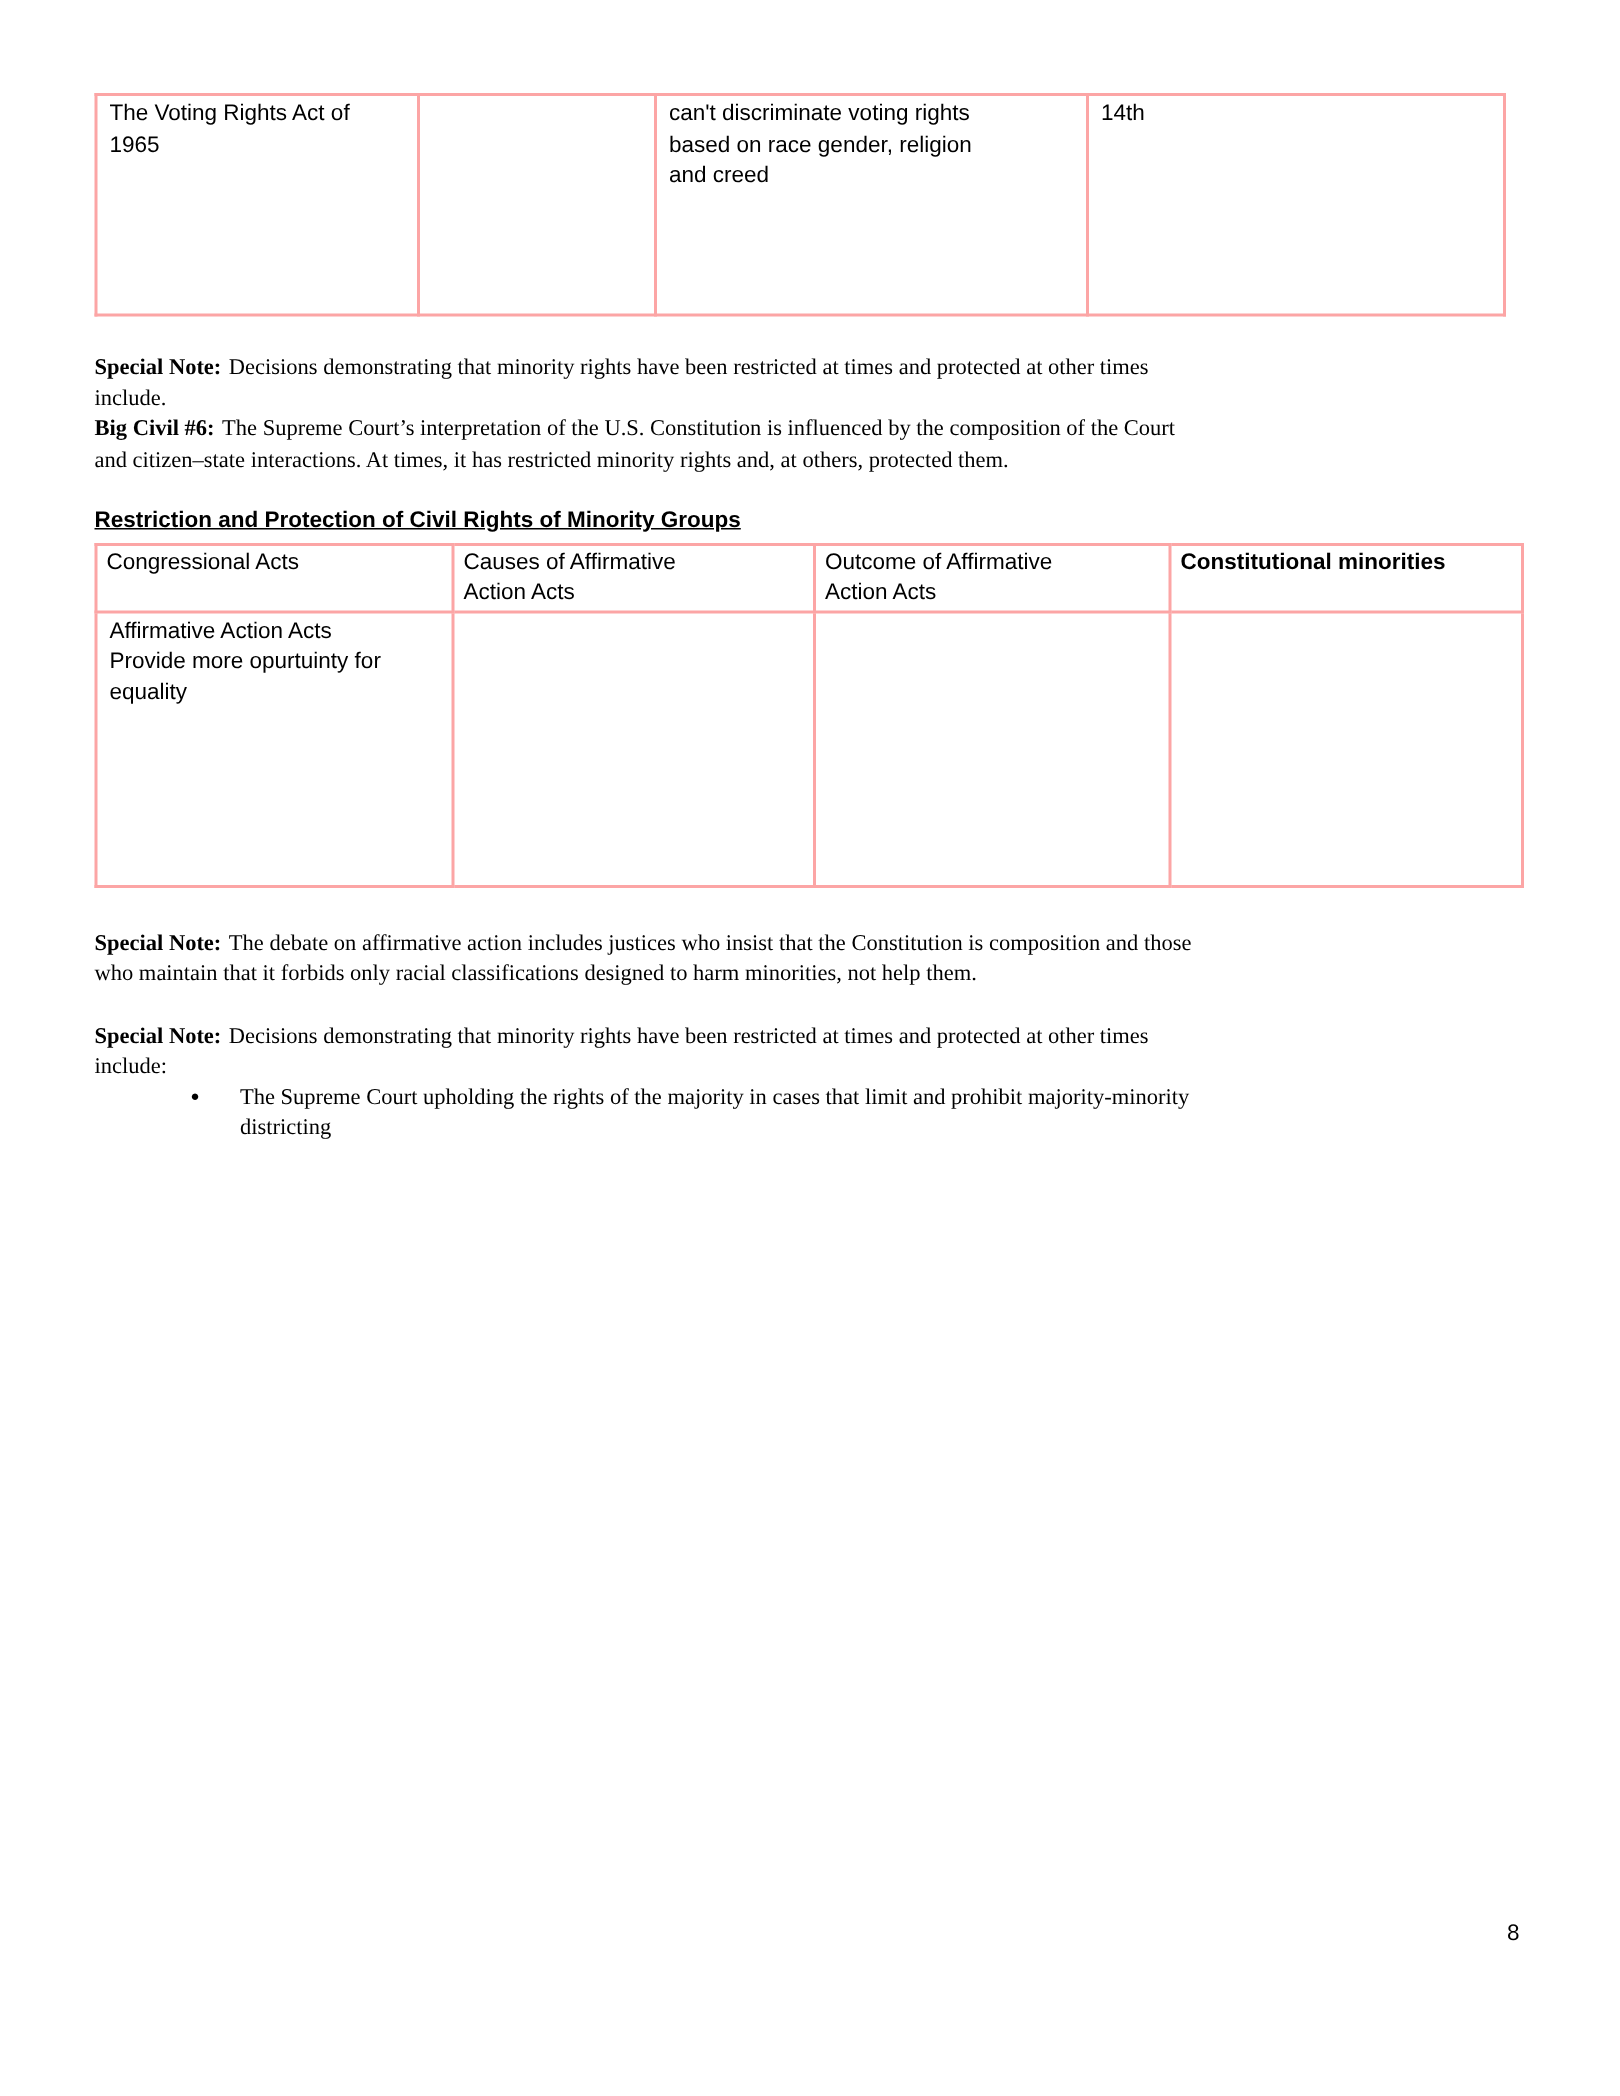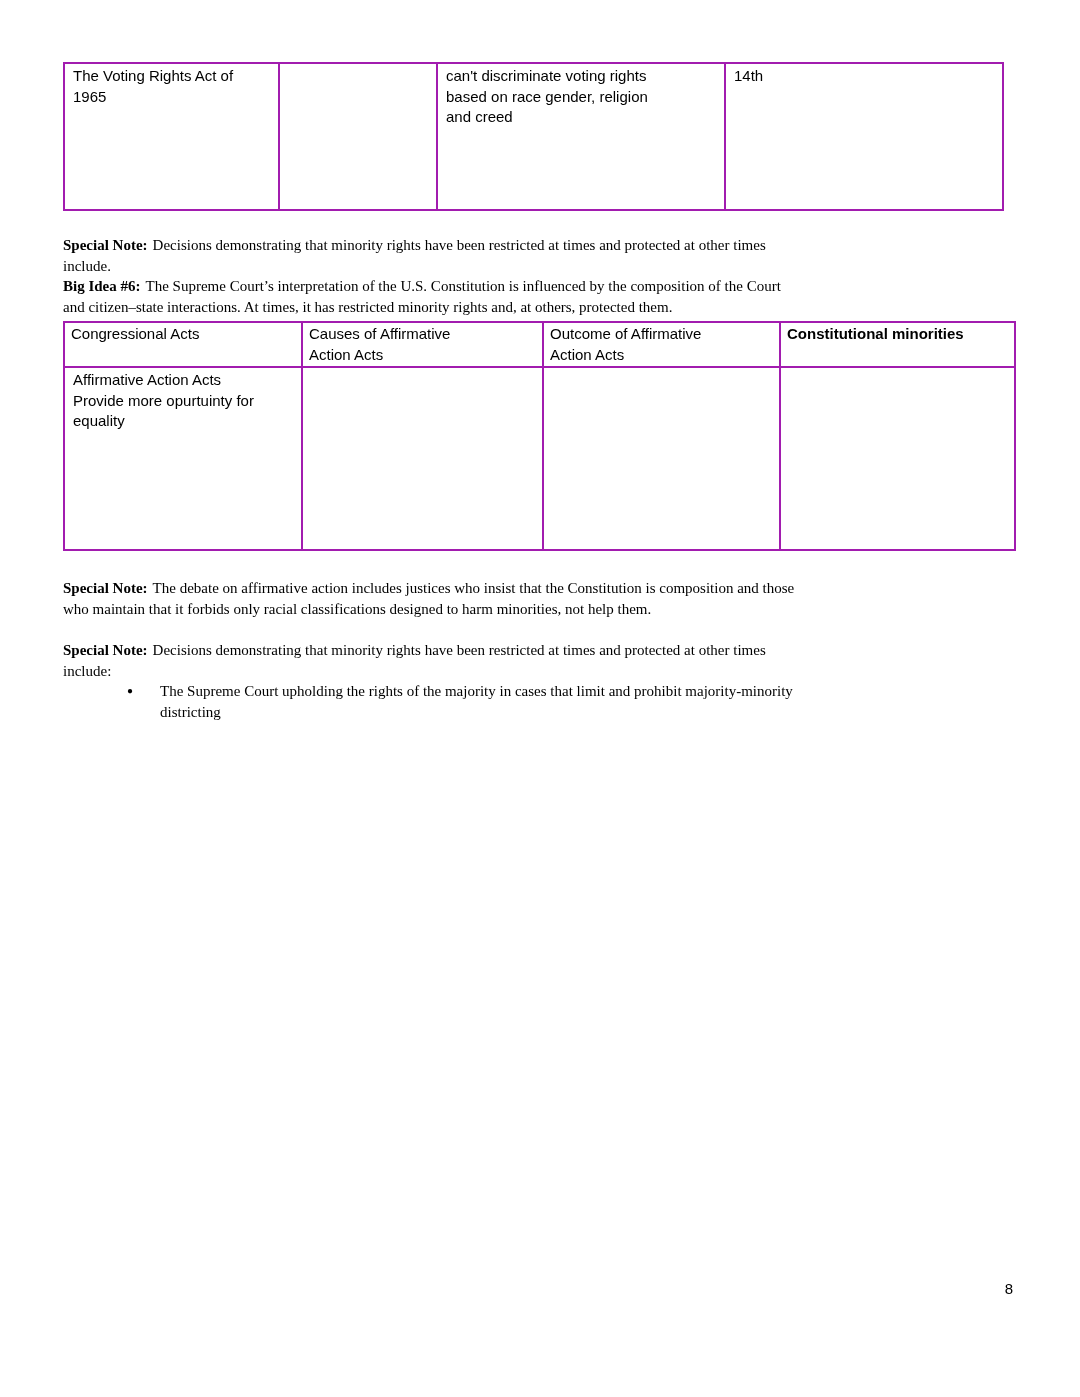--- a/index.html
+++ b/index.html
@@ -19,21 +19,21 @@
     overflow: hidden;
   }
   .content {
     padding: 0 63px;
   }
   table {
     border-collapse: collapse;
     table-layout: fixed;
   }
   td {
-    border: 2px solid #a21caf;
+    border: 2px solid #fca5a5;
     vertical-align: top;
     padding: 2px 8px;
     overflow: hidden;
   }
   .pre { white-space: pre-line; }
 
   
   .t1 { width: 939px; margin-top: 62px; }
   .t1 td { height: 141px; }
 
@@ -112,25 +112,26 @@
           <span class="pre">14th</span>
         </td>
       </tr>
     </tbody>
       </table>
 
     <div class="para sn-top">
       <span class="label">Special Note:</span><span class="pre">Decisions demonstrating that minority rights have been restricted at times and protected at other times
 include.</span>
       <div>
-        <span class="label">Big Idea #6:</span><span class="pre">The Supreme Court’s interpretation of the U.S. Constitution is influenced by the composition of the Court
+        <span class="label">Big Civil #6:</span><span class="pre">The Supreme Court’s interpretation of the U.S. Constitution is influenced by the composition of the Court
 and citizen–state interactions. At times, it has restricted minority rights and, at others, protected them.</span>
       </div>
     </div>
 
+    <div class="section-heading">Restriction and Protection of Civil Rights of Minority Groups</div>
 
     <table class="t2">
       <colgroup>
         <col style="width:238px">
           <col style="width:241px">
           <col style="width:237px">
           <col style="width:235px">
       </colgroup>
       <tbody>
           <tr class="hdr">

